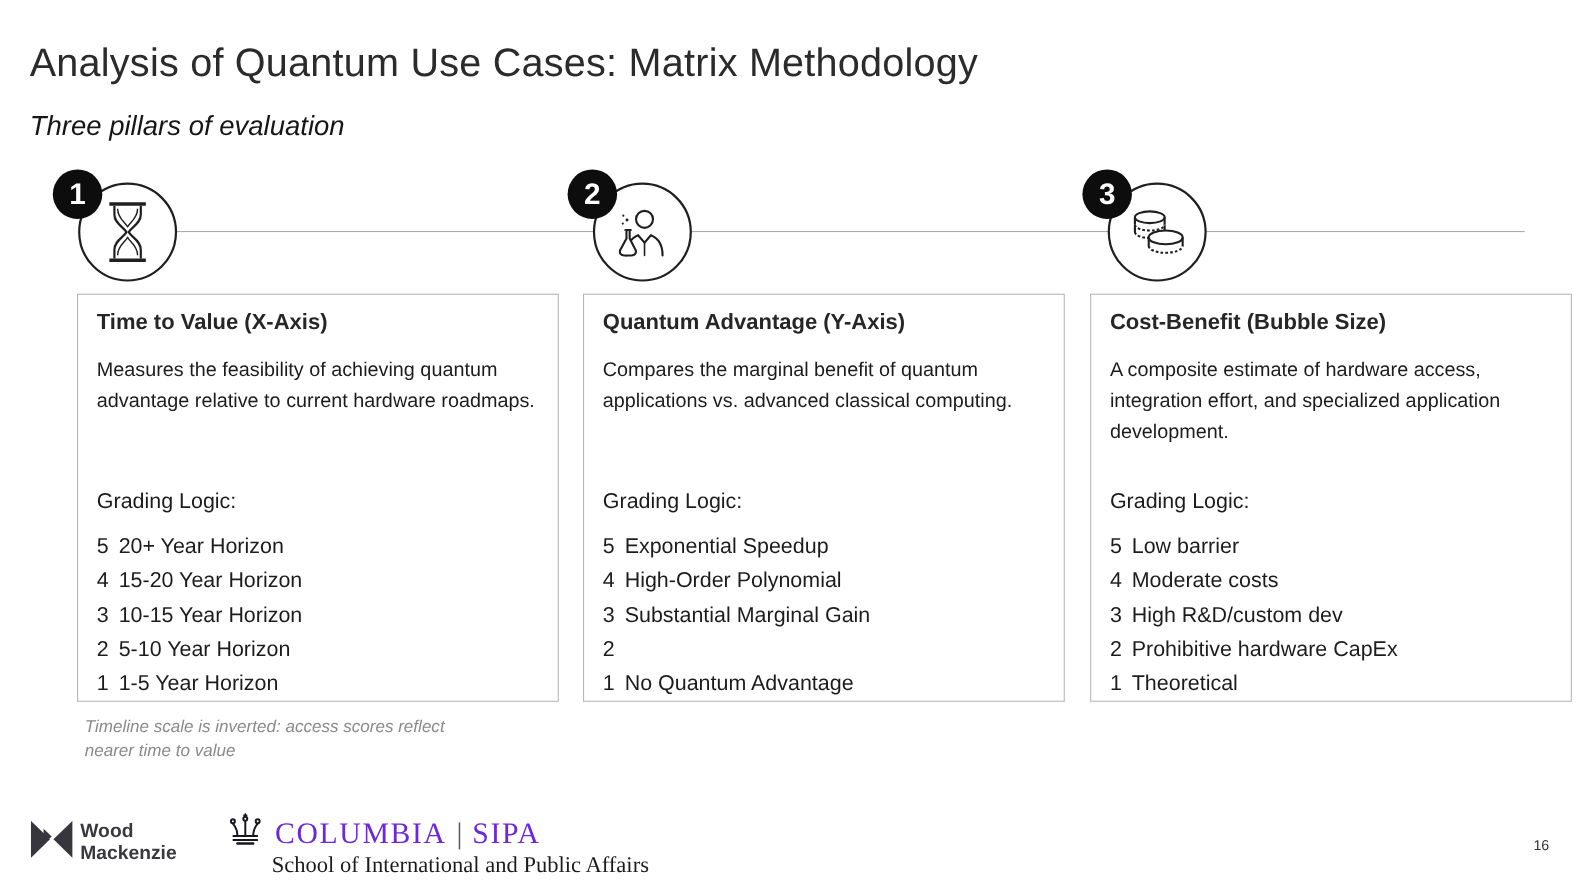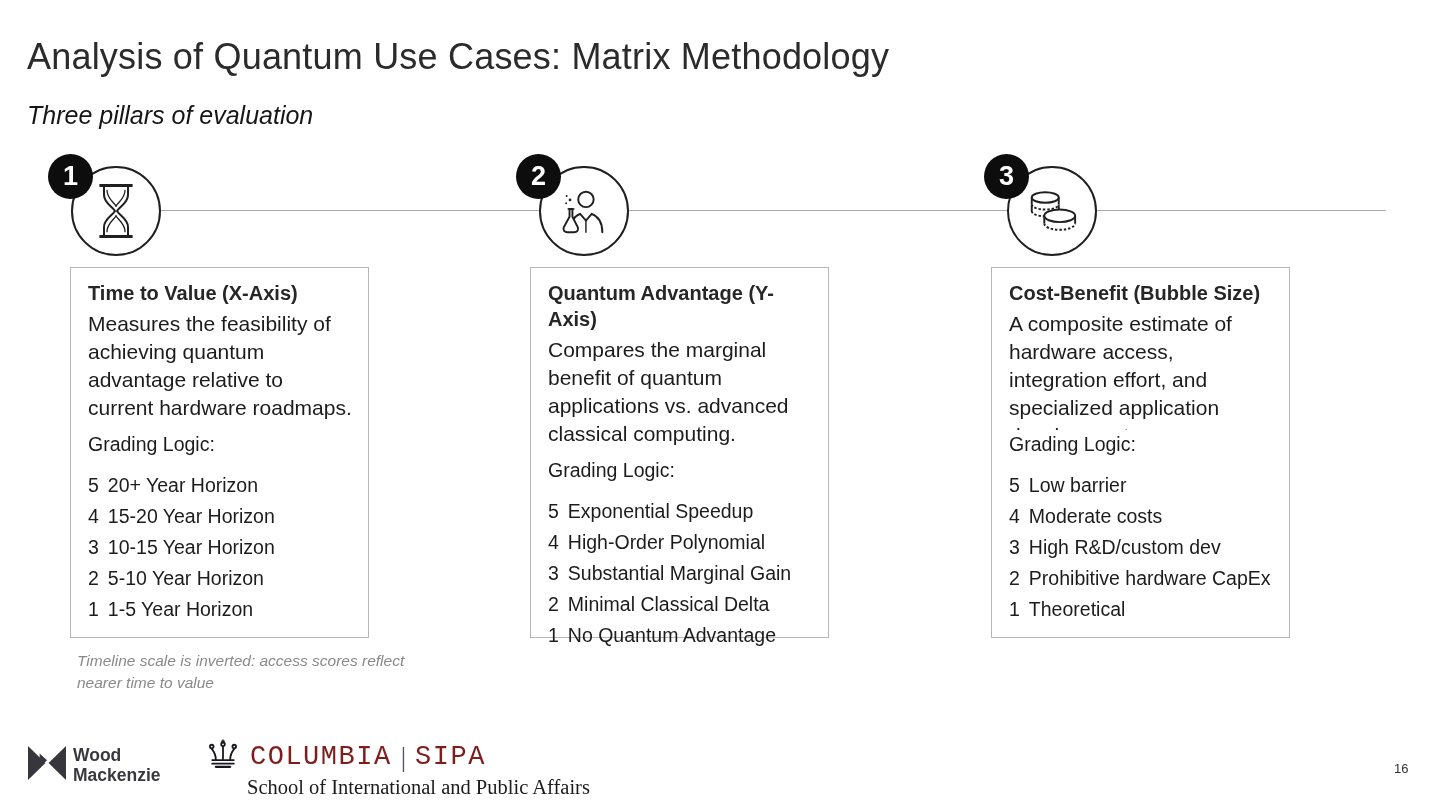--- a/index.html
+++ b/index.html
@@ -26,46 +26,46 @@
     background:#ffffff;border:2.5px solid #1f1f1f;box-sizing:border-box;
     display:flex;align-items:center;justify-content:center;
   }
   .badge{
     position:absolute;left:-23px;top:-12px;width:45px;height:45px;border-radius:50%;
     background:#0d0d0d;color:#ffffff;z-index:2;
     display:flex;align-items:center;justify-content:center;
     font-size:27px;font-weight:700;
   }
   .pillar-box{
-    position:absolute;top:267px;width:299px;height:371px;box-sizing:border-box;
+    position:absolute;top:267px;width:438px;height:371px;box-sizing:border-box;
     background:#ffffff;border:1px solid #b7b7b7;
     padding:12px 16px 0 17px;z-index:1;
   }
   .pillar-box h3{
     margin:0;font-size:20px;line-height:26px;font-weight:700;color:#262626;
   }
   .desc{
-    margin-top:4px;height:120px;font-size:21px;line-height:28px;color:#1c1c1c;
+    margin-top:16px;height:120px;font-size:18px;line-height:28px;color:#1c1c1c;
     overflow:hidden;
   }
   .grading-heading{font-size:19.5px;line-height:28px;color:#1c1c1c;}
   .grade-list{margin-top:12px;}
   .grade-row{display:flex;gap:9px;font-size:19.5px;line-height:31px;color:#1c1c1c;}
   .footnote{
     position:absolute;left:77px;top:650px;width:350px;
     font-size:15.5px;line-height:22px;font-style:italic;color:#8a8a8a;
   }
   .footer-woodmac{position:absolute;left:28px;top:743px;display:flex;gap:7px;justify-content:center;}
   .woodmac-text{
     font-size:17.5px;line-height:20px;font-weight:700;color:#39383e;padding-top:2px;
   }
   .footer-columbia{position:absolute;left:205px;top:738px;}
   .columbia-row{display:flex;align-items:flex-end;gap:9px;}
   .columbia-wordmark{
-    font-family:Liberation Mono, monospace;color:#7f1d1d;
+    font-family:Liberation Serif, serif;color:#6d28d9;
     font-size:27px;letter-spacing:1.5px;line-height:34px;
   }
   .columbia-divider{
     font-family:"Liberation Serif","DejaVu Serif",serif;color:#55555f;
     font-size:27px;line-height:34px;font-weight:300;
   }
   .columbia-school{
     font-family:"Liberation Serif","DejaVu Serif",serif;color:#1b1b1b;
     font-size:20.5px;line-height:26px;margin-left:42px;
   }
@@ -178,21 +178,20 @@
         <div class="grade-row">
           <span>4</span>
           <span>High-Order Polynomial</span>
         </div>
         <div class="grade-row">
           <span>3</span>
           <span>Substantial Marginal Gain</span>
         </div>
         <div class="grade-row">
           <span>2</span>
-          <span>Minimal Classical Delta</span>
         </div>
         <div class="grade-row">
           <span>1</span>
           <span>No Quantum Advantage</span>
         </div>
       </div>
   </div>
 
   <div class="pillar-box" style="left:991px">
     <h3>Cost-Benefit (Bubble Size)</h3>

